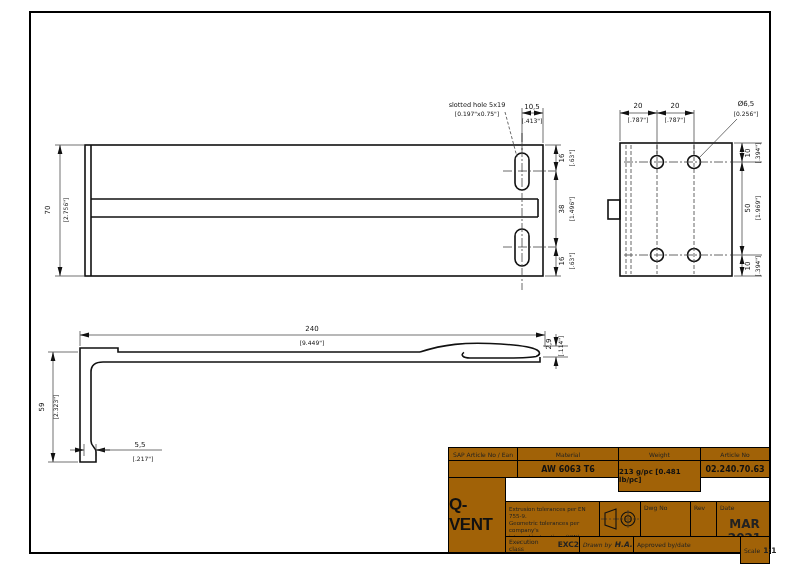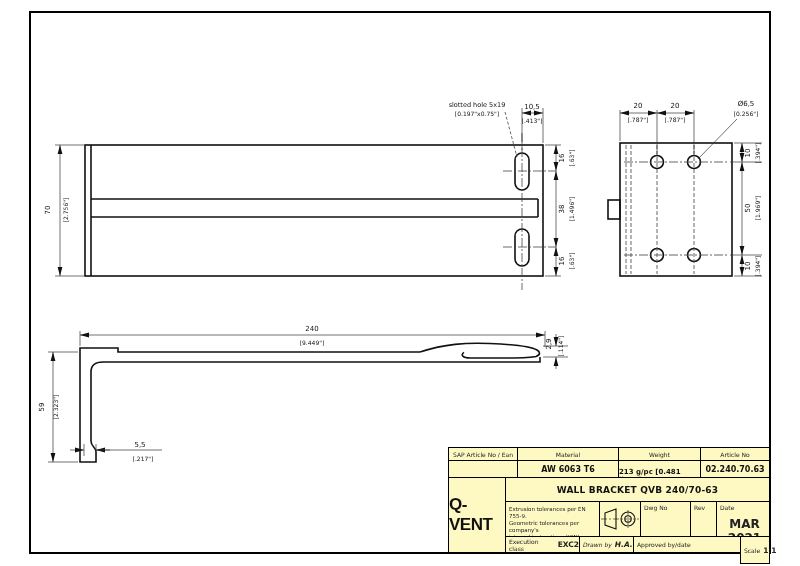--- a/index.html
+++ b/index.html
@@ -1,19 +1,19 @@
 <!DOCTYPE html>
 <html><head>
 <meta charset="utf-8">
 <style>
   html,body{margin:0;padding:0;background:#e9e9e9;}
   #page{position:relative;width:800px;height:566px;background:#ffffff;
         font-family:"DejaVu Sans","Liberation Sans",sans-serif;color:#111;overflow:hidden;}
   svg text{fill:#111;}
-  .tb{position:absolute;box-sizing:border-box;border:1px solid #000;background:#fef9c3;}
+  .tb{position:absolute;box-sizing:border-box;border:1px solid #000;background:#a16207;}
   .hdr{font-size:6px;color:#222;display:flex;align-items:center;justify-content:center;}
   .val{font-size:8px;font-weight:bold;display:flex;align-items:center;justify-content:center;}
   .val.small{font-size:7px;}
   .title-cell{font-size:9px;font-weight:bold;display:flex;align-items:center;justify-content:center;letter-spacing:.2px;}
   .logo-cell{display:flex;align-items:center;justify-content:center;}
   .logo-text{font-size:17px;font-weight:900;letter-spacing:-0.5px;font-family:"Liberation Sans",sans-serif;}
   .tol{font-size:5.5px;line-height:7px;padding:4px 3px;color:#222;}
   .lab{font-size:6px;color:#222;padding:2px 0 0 3px;}
   .labrow{font-size:6px;color:#222;display:flex;align-items:center;padding-left:3px;gap:3px;}
   .labrow b{font-size:7.5px;}
@@ -165,21 +165,20 @@
     <div class="tb hdr" style="left:252px;top:0;width:70px;height:14px;">Article No</div>
 
     <div class="tb" style="left:0;top:13px;width:70px;height:18px;"></div>
     <div class="tb val" style="left:69px;top:13px;width:102px;height:18px;">AW 6063 T6</div>
     <div class="tb val small" style="left:170px;top:13px;width:83px;height:32px;">213 g/pc [0.481 lb/pc]</div>
     <div class="tb val" style="left:252px;top:13px;width:70px;height:18px;">02.240.70.63</div>
 
     <div class="tb logo-cell" style="left:0;top:30px;width:58px;height:76px;">
       <span class="logo-text">Q-VENT</span>
     </div>
-    <div class="tb title-cell" style="left:57px;top:30px;width:265px;height:25px;">WALL BRACKET QVB 240/70-63</div>
 
     <div class="tb tol" style="left:57px;top:54px;width:95px;height:36px;">
       <div>Extrusion tolerances per EN 755-9.</div>
       <div>Geometric tolerances per company's</div>
       <div>internal instructions (JCN)</div>
     </div>
 
     <div class="tb" style="left:151px;top:54px;width:42px;height:36px;">
       <svg width="40" height="34" viewBox="0 0 40 34">
         <line x1="1" y1="17" x2="39" y2="17" stroke="#333" stroke-width="0.7" stroke-dasharray="6 2 2 2"></line>

